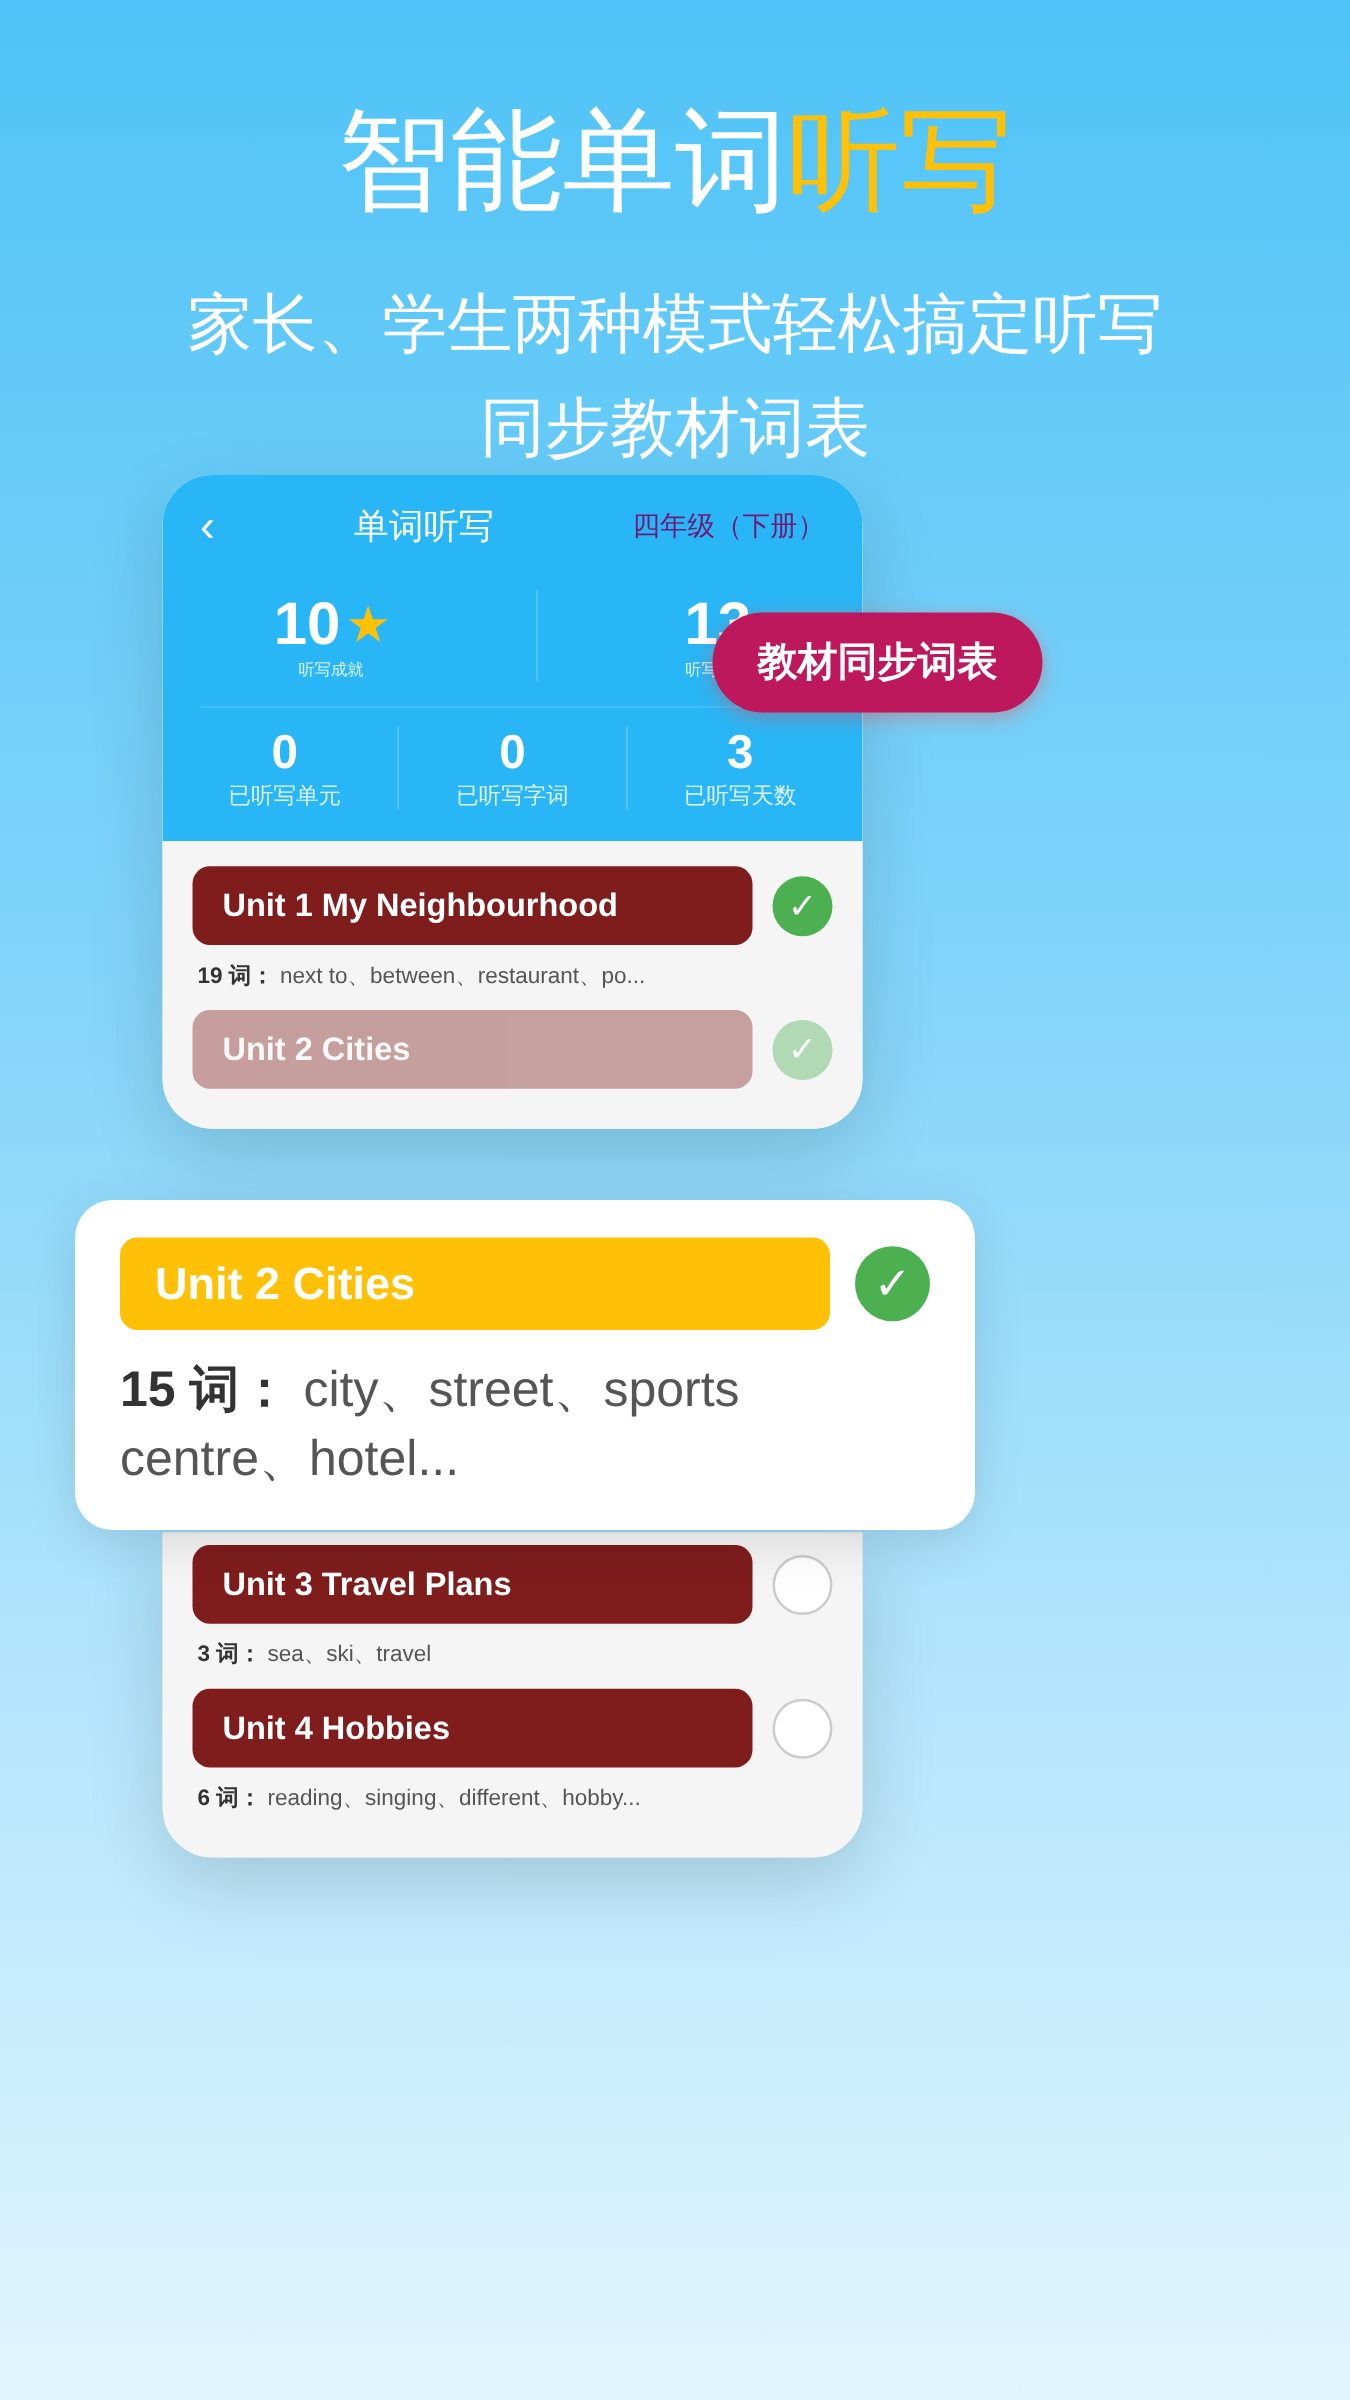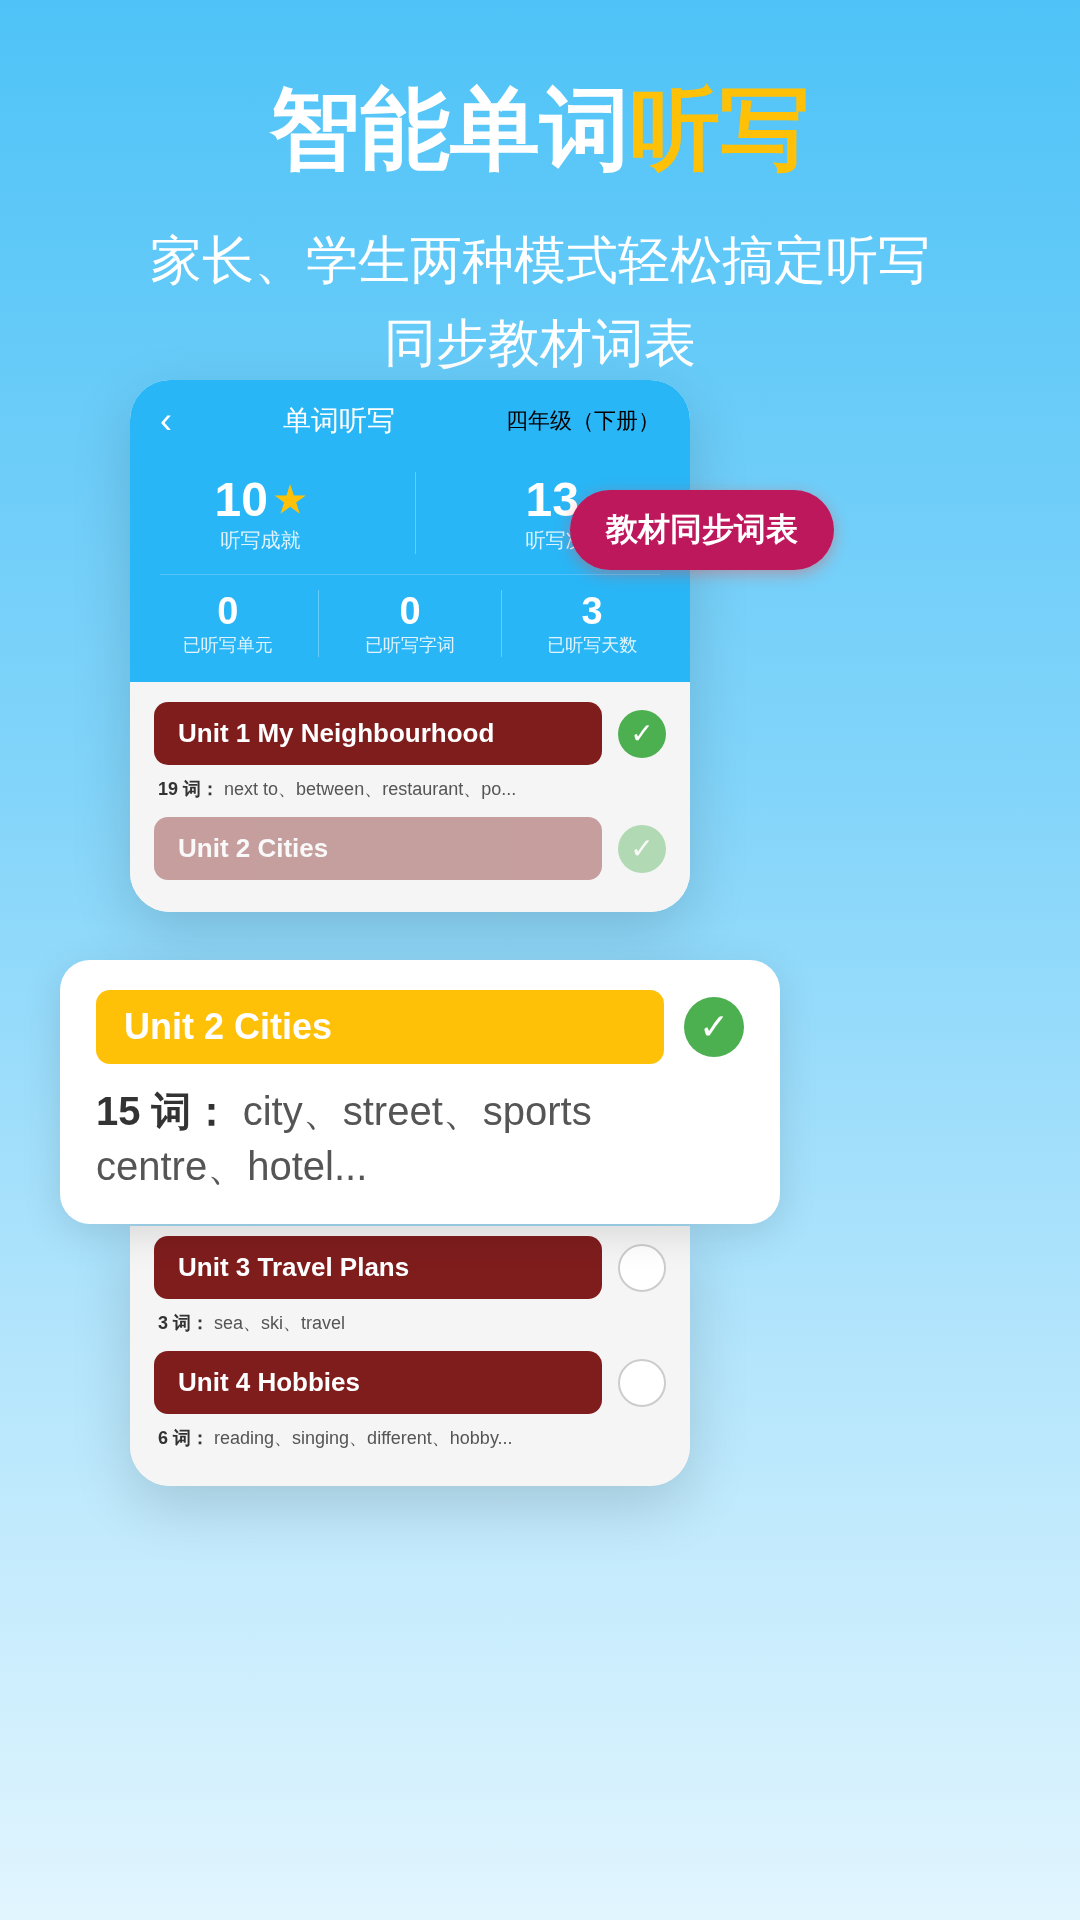--- a/index.html
+++ b/index.html
@@ -15,21 +15,21 @@
     }
 
     
     .header {
       text-align: center;
       padding: 80px 60px 60px;
     }
 
     .header-title {
       font-size: 90px;
-      font-weight: 700;
+      font-weight: 400;
       color: white;
       line-height: 1.1;
       margin-bottom: 40px;
     }
 
     .header-title .highlight {
       color: #FFC107;
     }
 
     .header-subtitle {
@@ -70,21 +70,21 @@
       font-weight: 300;
     }
 
     .app-title {
       color: white;
       font-size: 28px;
       font-weight: 500;
     }
 
     .grade-label {
-      color: #000000;
+      color: #701a75;
       font-size: 22px;
     }
 
     .stats-section {
       display: flex;
       justify-content: space-around;
       padding: 10px 0 20px;
     }
 
     .stat-item {
@@ -100,21 +100,21 @@
       gap: 6px;
     }
 
     .star-icon {
       color: #FFC107;
       font-size: 36px;
     }
 
     .stat-label {
       color: rgba(255,255,255,0.85);
-      font-size: 20px;
+      font-size: 13px;
     }
 
     .stats-divider {
       border-left: 1px solid rgba(255,255,255,0.3);
     }
 
     .secondary-stats {
       display: flex;
       justify-content: space-around;
       padding: 15px 0 25px;

